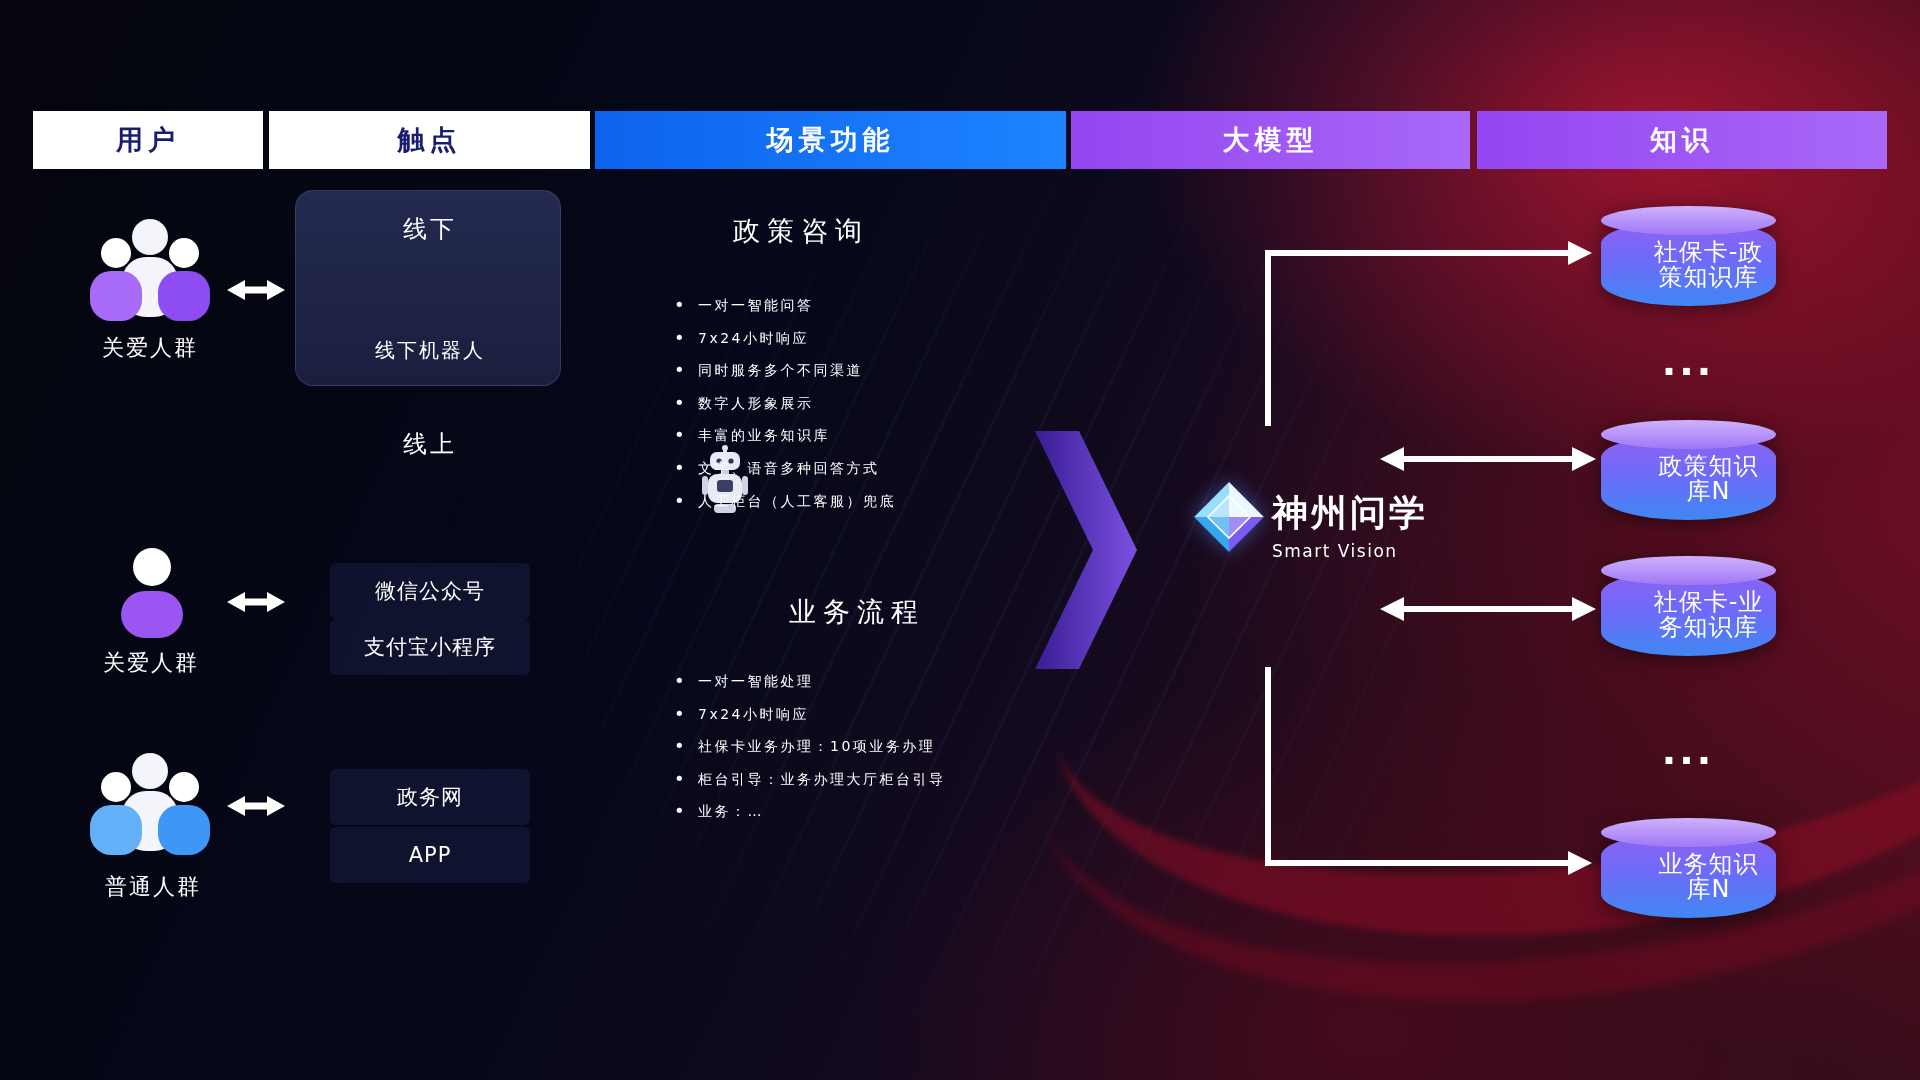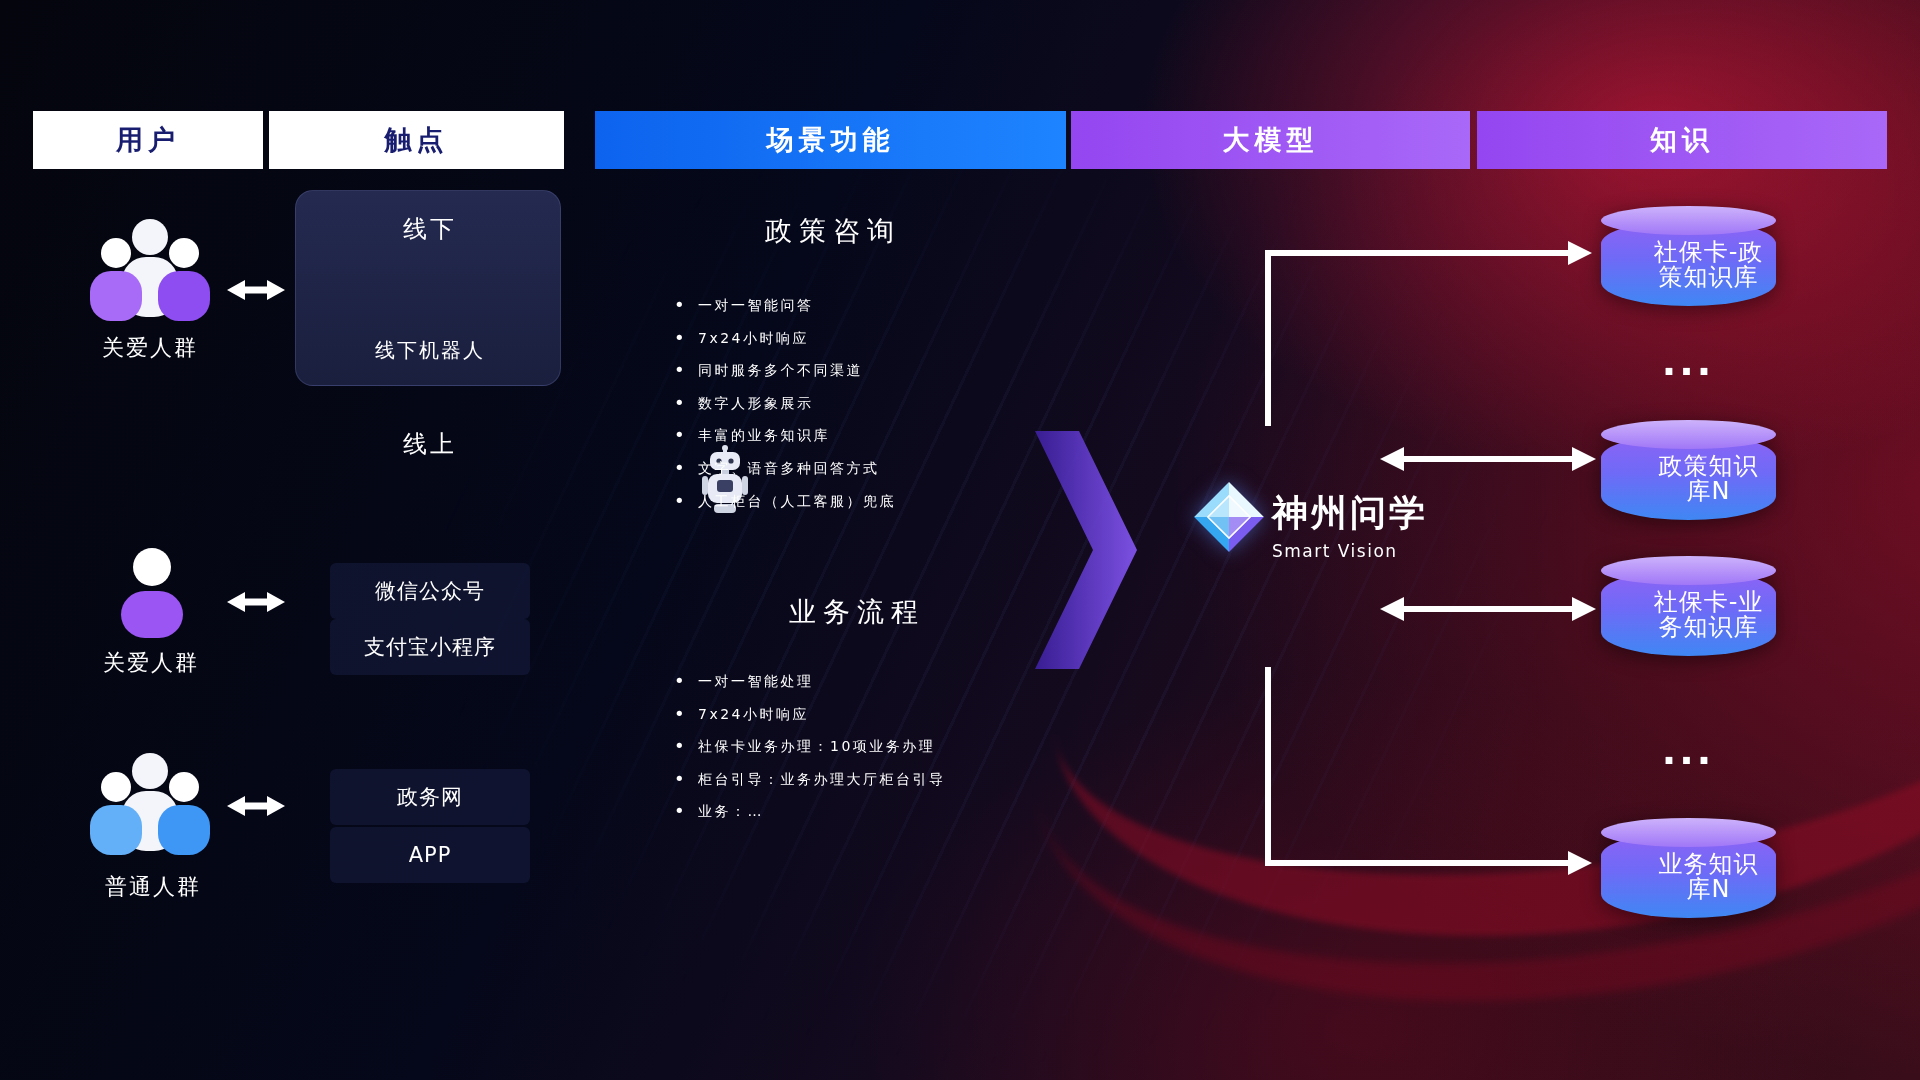--- a/index.html
+++ b/index.html
@@ -98,21 +98,21 @@
 
 <div id="stage">
 
   <div class="streaks"></div>
   <div class="swoosh swoosh-1"></div>
   <div class="swoosh swoosh-2"></div>
 
   <div class="hdr hdr-light" style="left:33px;   width:230px;">
       <span>用户</span>
     </div>
-  <div class="hdr hdr-light" style="left:269px;  width:295px;">
+  <div class="hdr hdr-light" style="left:269px;  width:321px;">
       <span>触点</span>
     </div>
   <div class="hdr hdr-blue" style="left:595px;  width:471px;">
       <span>场景功能</span>
     </div>
   <div class="hdr hdr-purple" style="left:1071px; width:399px;">
       <span>大模型</span>
     </div>
   <div class="hdr hdr-purple" style="left:1477px; width:410px;">
       <span>知识</span>
@@ -170,21 +170,21 @@
   <div class="tp-item" style="top:619px;">
       <span>支付宝小程序</span>
     </div>
   <div class="tp-item" style="top:769px;">
       <span>政务网</span>
     </div>
   <div class="tp-item" style="top:827px;">
       <span>APP</span>
     </div>
 
-  <div class="sec-title" style="left:833px; top:213px;">政策咨询</div>
+  <div class="sec-title" style="left:801px; top:213px;">政策咨询</div>
   <ul class="bullets" style="left:672px; top:289px;">
     <li>一对一智能问答</li>
     <li>7x24小时响应</li>
     <li>同时服务多个不同渠道</li>
     <li>数字人形象展示</li>
     <li>丰富的业务知识库</li>
     <li>文字、语音多种回答方式</li>
     <li>人工柜台（人工客服）兜底</li>
   </ul>
 

